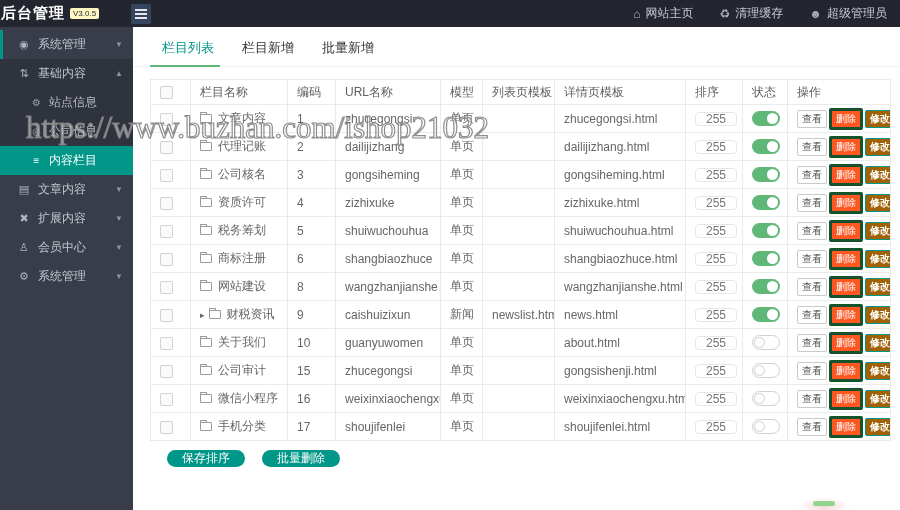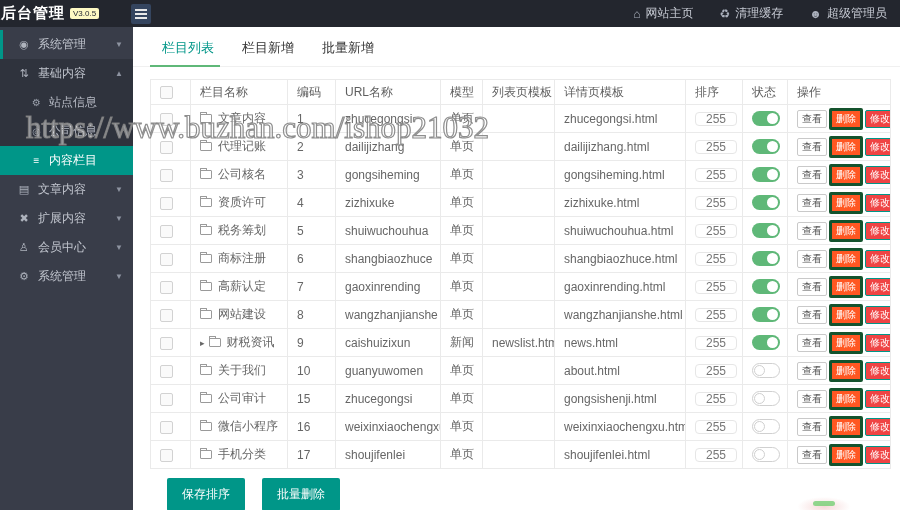--- a/index.html
+++ b/index.html
@@ -45,24 +45,24 @@
   .caret { font-size:9px; color:#666; margin-right:4px; }
   .sort-input { width:42px; height:14px; border:1px solid #e6e6e6; border-radius:4px; text-align:center; color:#777; font-size:12px; font-family:inherit; background:#fff; }
   .toggle { display:inline-block; width:28px; height:15px; border-radius:8px; position:relative; cursor:pointer; vertical-align:middle; }
   .toggle.on { background:#5FB878; }
   .toggle.on .knob { position:absolute; right:2px; top:2px; width:11px; height:11px; border-radius:50%; background:#fff; }
   .toggle.off { background:#fff; border:1px solid #d0d0d0; }
   .toggle.off .knob { position:absolute; left:1px; top:1px; width:11px; height:11px; border-radius:50%; background:#fff; border:1px solid #cfcfcf; }
   .abtn { display:inline-block; font-size:10px; padding:2px 4px; border-radius:2px; margin-right:2px; cursor:pointer; line-height:1.2; }
   .abtn.view { background:#fff; border:1px solid #c9c9c9; color:#555; }
   .abtn.del  { background:#FF5722; border:3px solid #14532d; color:#fff; }
-  .abtn.edit { background:#ef4444; border:1px solid #009688; color:#fff; }
+  .abtn.edit { background:#a16207; border:1px solid #009688; color:#fff;font-weight:bold; }
 
   .footer-btns { margin:9px 0 0 17px; display:flex; gap:17px; }
-  .fbtn { background:#009688; color:#fff; font-size:12px; padding:8px 15px; border:none; border-radius:2px; cursor:pointer; font-family:inherit; }
+  .fbtn { background:#009688; color:#fff; font-size:12px; padding:0 15px; border:none; border-radius:14px; cursor:pointer; font-family:inherit; }
 
   
   .watermark-text { position:absolute; left:26px; top:110px; z-index:40; font-family:"Liberation Serif","DejaVu Serif",serif; font-size:31px; color:rgba(255,255,255,0.5); -webkit-text-stroke:1.2px rgba(130,130,130,0.9); white-space:nowrap; pointer-events:none; }
   .watermark-logo { position:absolute; left:786px; top:488px; width:76px; height:34px; z-index:40; pointer-events:none;
     background:radial-gradient(ellipse 38px 14px at 50% 55%, rgba(245,210,210,0.85), rgba(255,255,255,0) 70%); }
   .watermark-logo::after { content:""; position:absolute; left:27px; top:13px; width:22px; height:5px; background:rgba(108,205,108,0.75); border-radius:3px; }
 </style>
 </head>
 <body>
 
@@ -241,32 +241,20 @@
             <td>shangbiaozhuce</td>
             <td>单页</td>
             <td></td>
             <td>shangbiaozhuce.html</td>
             <td><input class="sort-input" value="255" style=""></td>
             <td><span class="toggle on"><span class="knob"></span></span></td>
             <td><a class="abtn view">查看</a><a class="abtn del">删除</a><a class="abtn edit">修改</a></td>
           </tr>
           <tr>
             <td><input class="cb" type="checkbox" style=""></td>
-            <td><span class="folder"></span><span>高薪认定</span></td>
-            <td>7</td>
-            <td>gaoxinrending</td>
-            <td>单页</td>
-            <td></td>
-            <td>gaoxinrending.html</td>
-            <td><input class="sort-input" value="255" style=""></td>
-            <td><span class="toggle on"><span class="knob"></span></span></td>
-            <td><a class="abtn view">查看</a><a class="abtn del">删除</a><a class="abtn edit">修改</a></td>
-          </tr>
-          <tr>
-            <td><input class="cb" type="checkbox" style=""></td>
             <td><span class="folder"></span><span>网站建设</span></td>
             <td>8</td>
             <td>wangzhanjianshe</td>
             <td>单页</td>
             <td></td>
             <td>wangzhanjianshe.html</td>
             <td><input class="sort-input" value="255" style=""></td>
             <td><span class="toggle on"><span class="knob"></span></span></td>
             <td><a class="abtn view">查看</a><a class="abtn del">删除</a><a class="abtn edit">修改</a></td>
           </tr>

